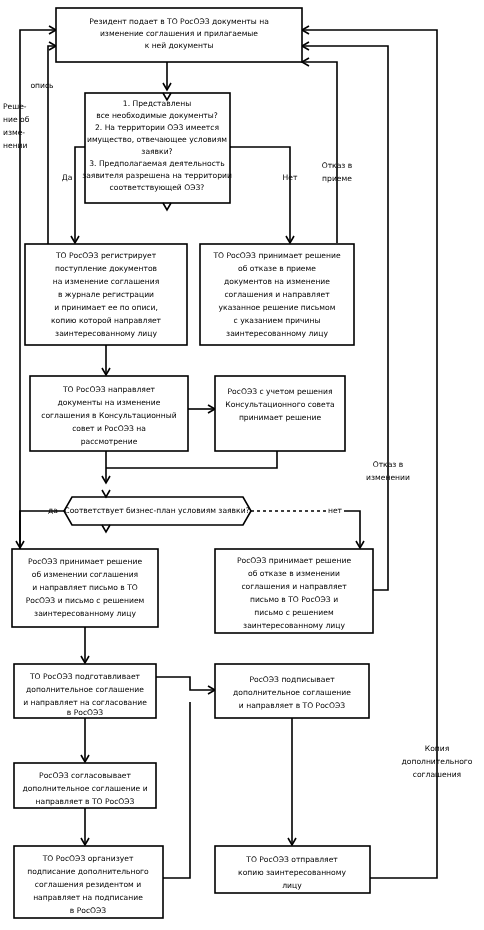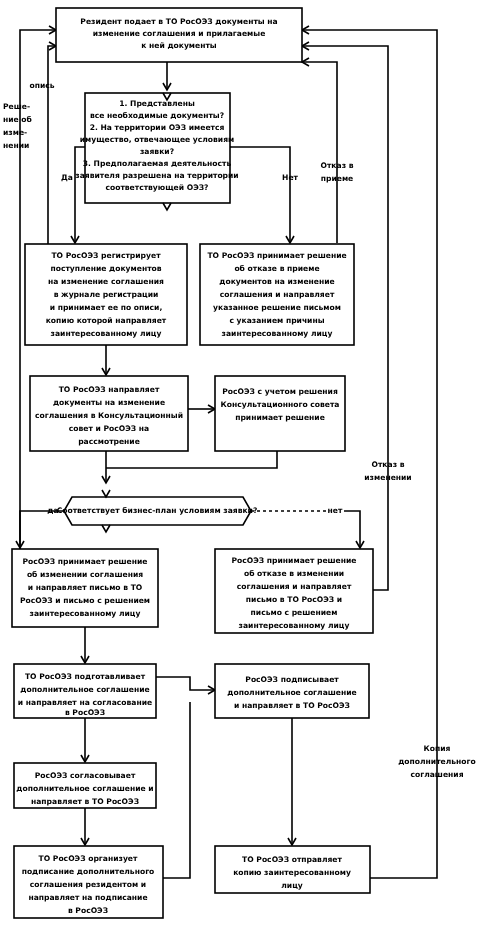--- a/index.html
+++ b/index.html
@@ -7,21 +7,20 @@
     padding: 0;
     background: #ffffff;
   }
   #chart-root {
     position: relative;
     width: 484px;
     height: 930px;
     background: #ffffff;
     font-family: "DejaVu Sans", sans-serif;
     overflow: hidden;
-    font-weight: bold;
   }
   svg.flow {
     position: absolute;
     left: 0;
     top: 0;
     width: 484px;
     height: 930px;
     display: block;
   }
   .node-rect {

